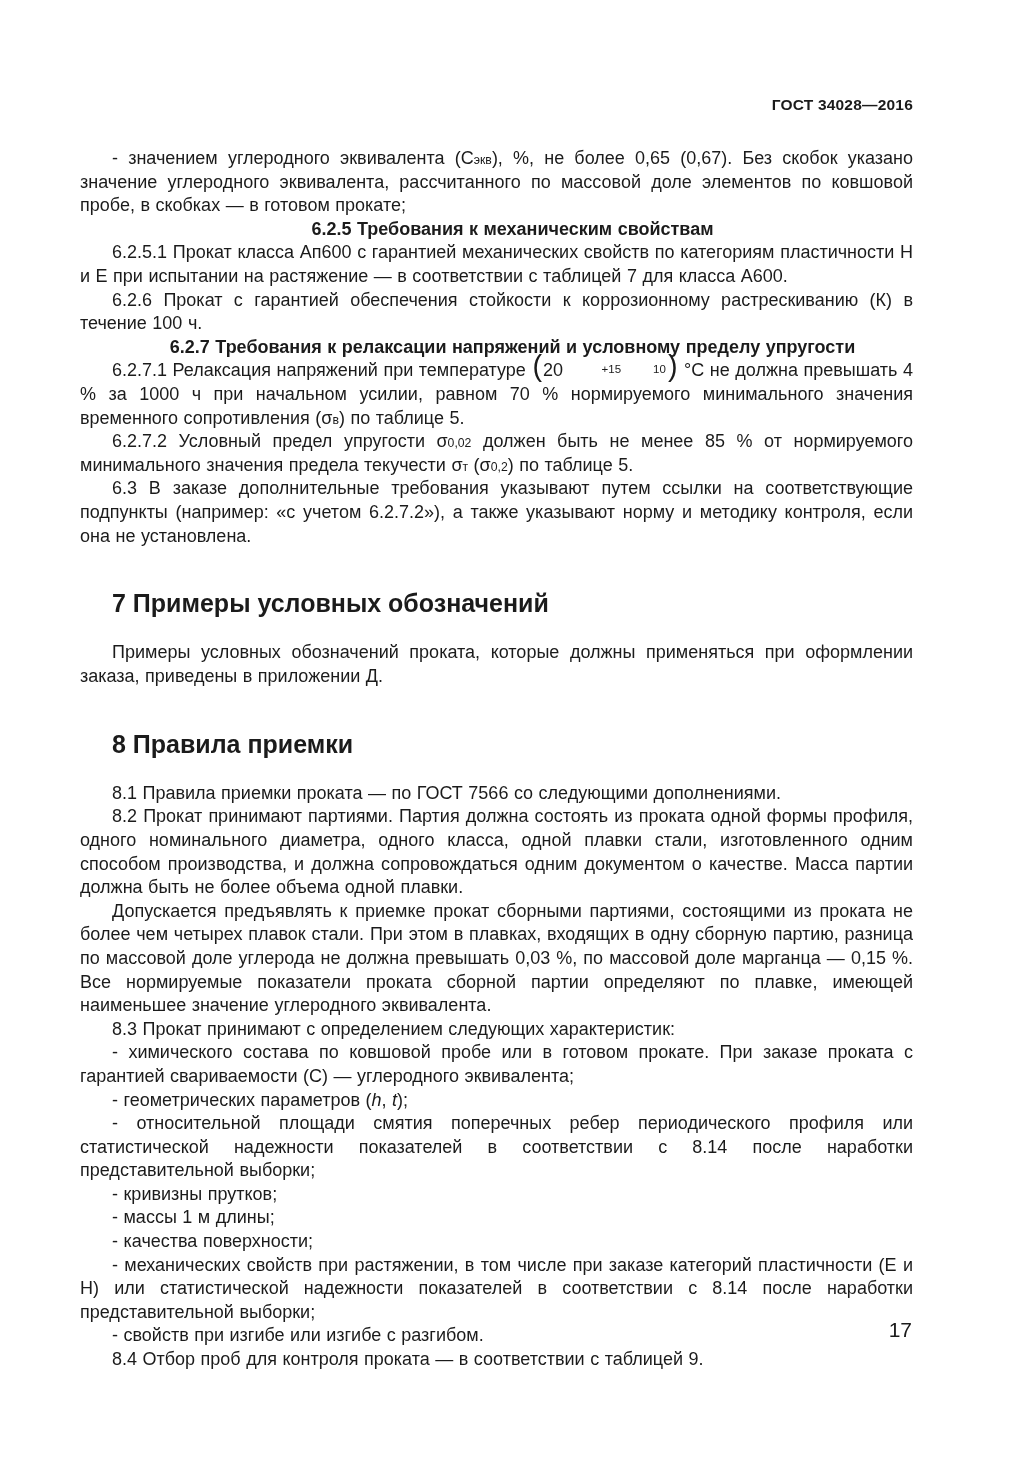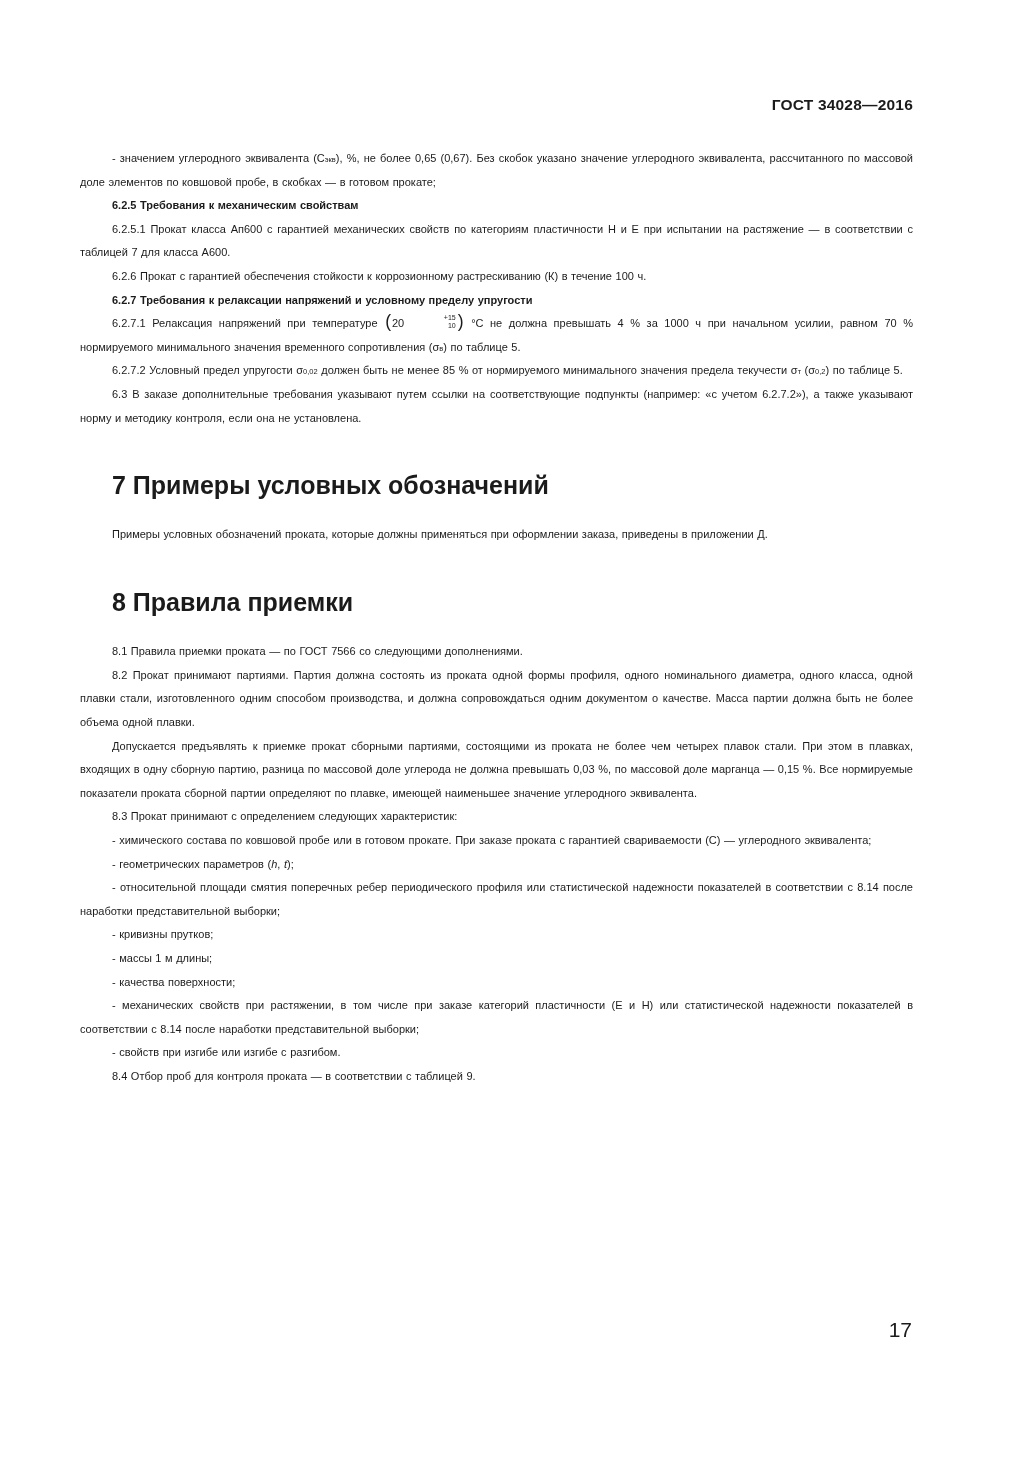--- a/index.html
+++ b/index.html
@@ -20,28 +20,28 @@
     width: 833px;
   }
   .gost-header {
     text-align: right;
     font-weight: bold;
     font-size: 15.5px;
     letter-spacing: 0.2px;
     margin: 0 0 33px 0;
   }
   p.p, p.pb {
-    font-size: 11px;
+    font-size: 18px;
     line-height: 23.6px;
     text-align: justify;
     text-indent: 32px;
     margin: 0;
     word-spacing: 0.5px;
   }
-  p.pb { font-weight: bold; text-align: left; }
+  p.pb { font-weight: bold; text-align: center; }
   h2.h {
     font-size: 25px;
     font-weight: bold;
     margin: 40px 0 22px 0;
     text-indent: 32px;
     line-height: 1.25;
   }
   sub {
     font-size: 68%;
     line-height: 0;
@@ -49,25 +49,24 @@
   }
   .bigparen {
     font-size: 160%;
     font-weight: 300;
     vertical-align: -14%;
     line-height: 0;
     padding: 0 1px;
   }
   .stack {
     display: inline-flex;
-    flex-direction: column;
     vertical-align: middle;
     font-size: 64%;
     line-height: 1.15;
-    text-align: right;
+    text-align: center;
     transform: translateY(-2px);
     padding: 0 1px;
   }
   .page-number {
     position: absolute;
     top: 1318px;
     right: 121px;
     font-size: 21px;
     font-weight: normal;
   }

